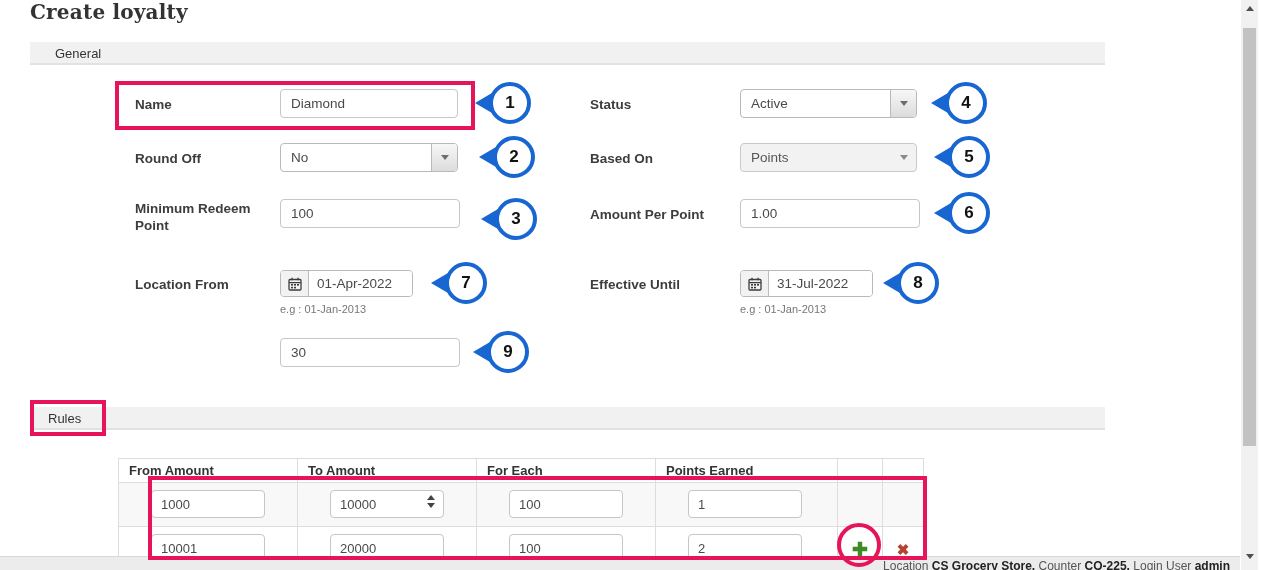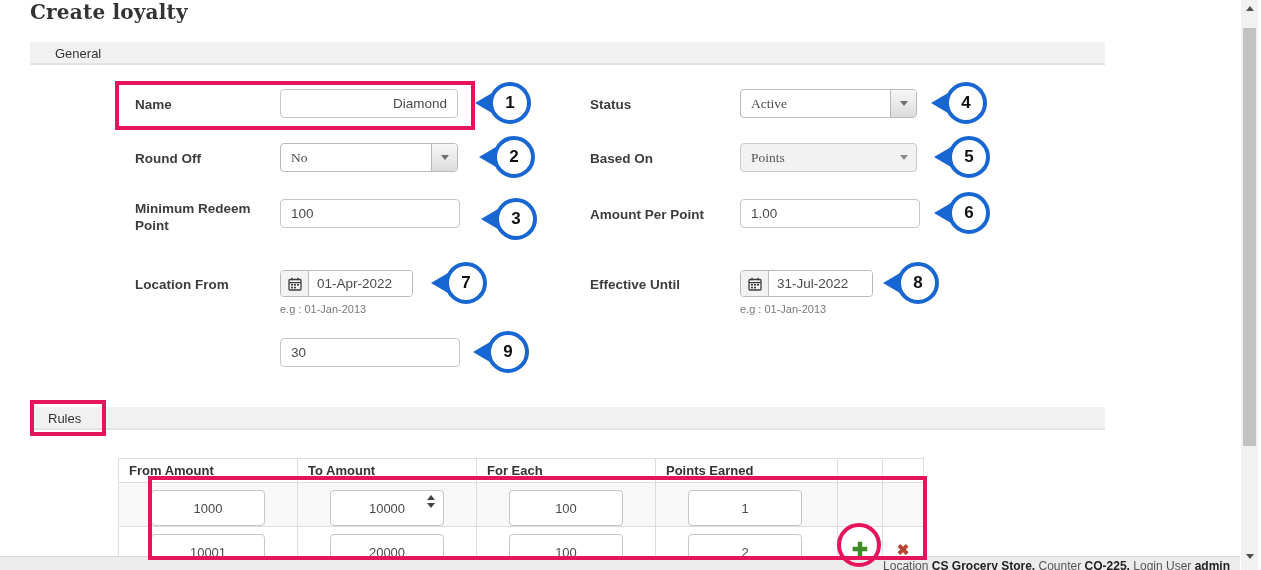--- a/index.html
+++ b/index.html
@@ -15,21 +15,21 @@
   .section-bar .bar-label { padding-left:25px; }
   .section-bar.rules .bar-label { padding-left:18px; }
 
   .fld-label { position:absolute; font-size:13.5px; font-weight:700; color:#3d3d3d; line-height:17px; }
 
   .txt { position:absolute; height:29px; border:1px solid #c6c6c6; border-radius:4px; background:#fff;
     padding:0 10px; font-family:"Liberation Sans", sans-serif; font-size:13.5px; color:#4a4a4a; outline:none; }
 
   .select { position:absolute; height:29px; border:1px solid #b9b9b9; border-radius:4px; background:#fff;
     display:flex; align-items:center; overflow:hidden; cursor:pointer; }
-  .select .select-text { flex:1; padding:0 10px; font-size:13.5px; color:#4a4a4a;font-family:Liberation Serif, serif; }
+  .select .select-text { flex:1; padding:0 10px; font-size:13.5px; color:#4a4a4a; }
   .select .select-btn { width:26px; align-self:stretch; border-left:1px solid #b9b9b9;
     background:linear-gradient(#f7f7f7,#dcdcdc); display:flex; align-items:center; justify-content:center; }
   .tri-down { width:0; height:0; border-left:4px solid transparent; border-right:4px solid transparent;
     border-top:5px solid #6d6d6d; display:inline-block; }
   .select.flat { background:#f2f2f2; border-color:#c9c9c9; }
   .select.flat .select-text { color:#555; }
   .select.flat .plain-arrow { width:24px; display:flex; align-items:center; justify-content:center; }
   .select.flat .tri-down { border-top-color:#8a8a8a; }
 
   .datefld { position:absolute; height:27px; border:1px solid #b9b9b9; border-radius:4px; background:#fff;
@@ -49,22 +49,22 @@
   .hl-box { position:absolute; border:4px solid #e6155a; z-index:55; pointer-events:none; }
   .hl-circle { position:absolute; width:44px; height:44px; border:4px solid #e6155a; border-radius:50%;
     z-index:65; pointer-events:none; }
 
   .rules-table { position:absolute; left:118px; top:458px; border-collapse:collapse; table-layout:fixed;
     font-size:13px; color:#333; z-index:10; }
   .rules-table th, .rules-table td { border:1px solid #ddd; }
   .rules-table th { height:24px; text-align:left; padding-left:10px; font-size:13px; font-weight:700; color:#333; }
   .rules-table td { height:44px; vertical-align:top; padding-top:7px; }
   .rules-table tr.odd td { background:#f8f8f8; }
-  .cell-input { margin-left:32px; width:114px; height:36px; border:1px solid #c6c6c6; border-radius:4px;
-    padding:0 9px; font-family:"Liberation Sans", sans-serif; font-size:13px; color:#4a4a4a; outline:none; background:#fff;text-align:center; }
+  .cell-input { margin-left:32px; width:114px; height:28px; border:1px solid #c6c6c6; border-radius:4px;
+    padding:0 9px; font-family:"Liberation Sans", sans-serif; font-size:13px; color:#4a4a4a; outline:none; background:#fff; }
   .num-wrap { position:relative; display:inline-block; }
   .spin { position:absolute; right:9px; top:5px; display:flex; flex-direction:column; gap:3px; cursor:pointer; }
   .spin .up { width:0; height:0; border-left:4px solid transparent; border-right:4px solid transparent;
     border-bottom:5px solid #444; }
   .spin .down { width:0; height:0; border-left:4px solid transparent; border-right:4px solid transparent;
     border-top:5px solid #444; }
   .icon-cell { text-align:center; vertical-align:middle; }
   .add-btn { border:none; background:none; color:#3e8a25; font-size:19px; font-weight:700; cursor:pointer;
     line-height:1; padding:6px 0 0 0; }
   .remove-btn { border:none; background:none; color:#b5432f; font-size:15px; font-weight:700; cursor:pointer;
@@ -89,21 +89,21 @@
 
 <div class="stage">
 
   <h1 class="page-title">Create loyalty</h1>
 
   <div class="section-bar" style="top:42px">
     <div class="bar-label">General</div>
   </div>
 
   <label class="fld-label" style="left:135px;top:96px;width:125px">Name</label>
-  <input class="txt" style="left: 280px; top: 89px; width: 178px; text-align: right;" value="Diamond">
+  <input class="txt" style="left: 280px; top: 89px; width: 178px;" value="Diamond">
 
   <label class="fld-label" style="left:590px;top:96px;width:135px">Status</label>
   <div class="select" style="left:740px;top:89px;width:177px">
     <span class="select-text">Active</span>
     <span class="select-btn">
         <i class="tri-down"></i>
       </span>
   </div>
 
   <label class="fld-label" style="left:135px;top:150px;width:125px">Round Off</label>

